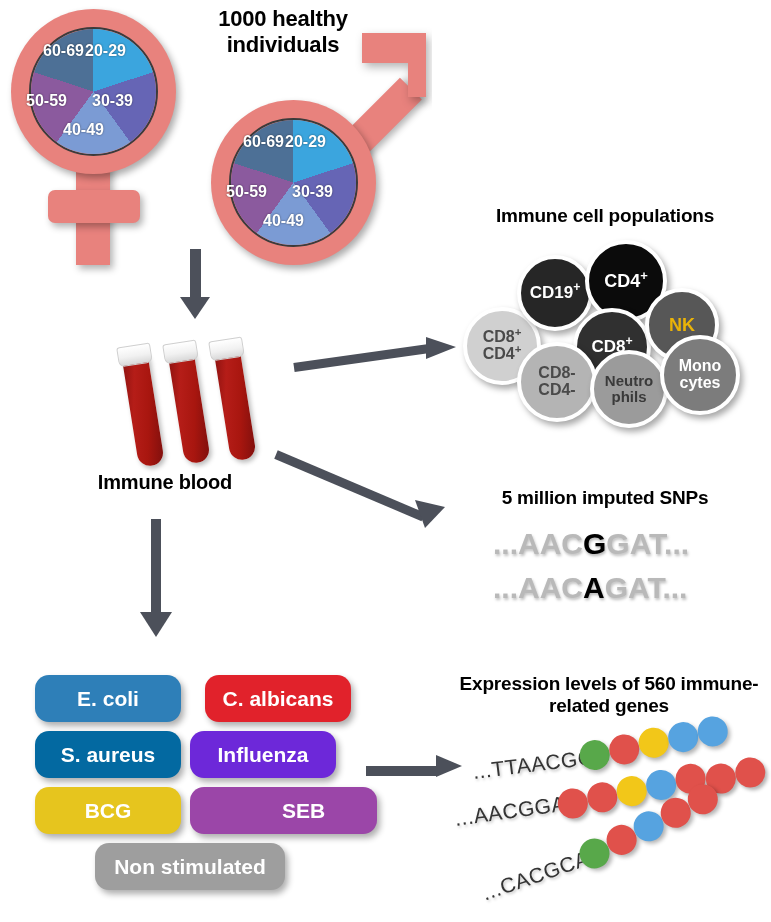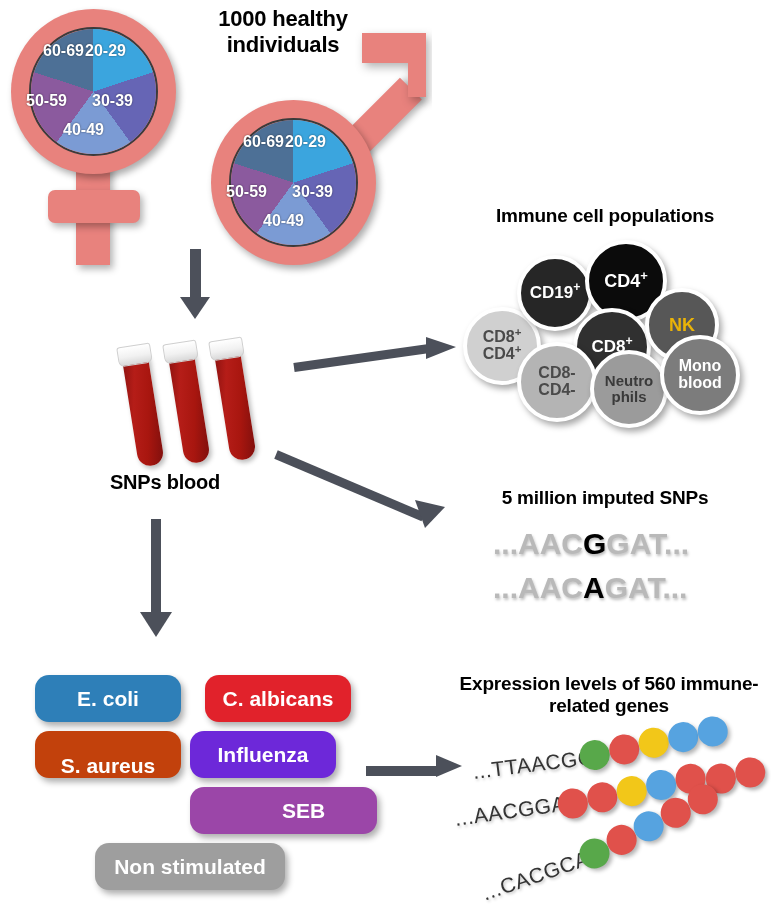--- a/index.html
+++ b/index.html
@@ -168,21 +168,21 @@
     <div class="tube" style="left:68px;top:11px;transform:rotate(-9deg);">
       <div class="tube-body"></div>
       <div class="tube-cap"></div>
     </div>
     <div class="tube" style="left:114px;top:8px;transform:rotate(-9deg);">
       <div class="tube-body"></div>
       <div class="tube-cap"></div>
     </div>
   </div>
 
-  <div class="abs heading" id="label-wholeblood">SNPs blood</div>
+  <div class="abs heading" id="label-wholeblood">Immune blood</div>
 
   <div>
     <div class="arrowline" style="left:294px;top:363px;width:142px;height:9px;transform:rotate(-8deg);"></div>
     <svg class="abs" width="34" height="34" style="left:426px;top:333px;">
       <polygon points="0,4 30,14 0,26" fill="#4C505A"></polygon>
     </svg>
   </div>
 
   <div>
     <div class="arrowline" style="left:276px;top:450px;width:160px;height:9px;transform:rotate(23deg);"></div>
@@ -239,21 +239,21 @@
     <div class="cell" style="left:135px;top:115px;width:78px;height:78px;background:#9B9B9B;color:#3a3a3a;font-size:15px;">
       <span>
         <span>Neutro</span><br>
         <span>phils</span>
       </span>
     </div>
 
     <div class="cell" style="left:205px;top:100px;width:80px;height:80px;background:#7C7C7C;color:#ffffff;font-size:16px;">
       <span>
         <span>Mono</span><br>
-        <span>blood</span>
+        <span>cytes</span>
       </span>
     </div>
   </div>
 
   <div class="abs heading" id="title-snps">5 million imputed SNPs</div>
 
   <div class="abs" style="left:485px;top:527px;width:265px;height:90px;">
     <div class="seqrow" style="left:8px;top:0px;">
       <span class="seqdim">...AAC</span><span class="seqhi">G</span><span class="seqdim">GAT...</span>
     </div>
@@ -262,25 +262,28 @@
     </div>
   </div>
 
   <div class="abs" style="left:35px;top:675px;width:320px;height:225px;">
     <div class="stim" style="left:0px;top:0px;width:146px;height:47px;background:#2E7FB8;">
       <span>E. coli</span>
     </div>
     <div class="stim" style="left:163px;top:0px;width:146px;height:47px;background:#E1222B;margin-left:7px;">
       <span>C. albicans</span>
     </div>
-    <div class="stim" style="left:0px;top:56px;width:146px;height:47px;background:#c2410c;align-items:flex-end;">
+    <div class="stim" style="left:0px;top:56px;width:146px;height:47px;background:#0369a1;">
       <span>S. aureus</span>
     </div>
     <div class="stim" style="left:155px;top:56px;width:146px;height:47px;background:#6d28d9;">
       <span>Influenza</span>
+    </div>
+    <div class="stim" style="left:0px;top:112px;width:146px;height:47px;background:#E6C51E;">
+      <span>BCG</span>
     </div>
     <div class="stim" style="left:155px;top:112px;width:147px;height:47px;background:#9B46A8;padding-left:40px;">
       <span>SEB</span>
     </div>
     <div class="stim" style="left:60px;top:168px;width:190px;height:47px;background:#9E9E9E;">
       <span>Non stimulated</span>
     </div>
   </div>
 
   <div>

